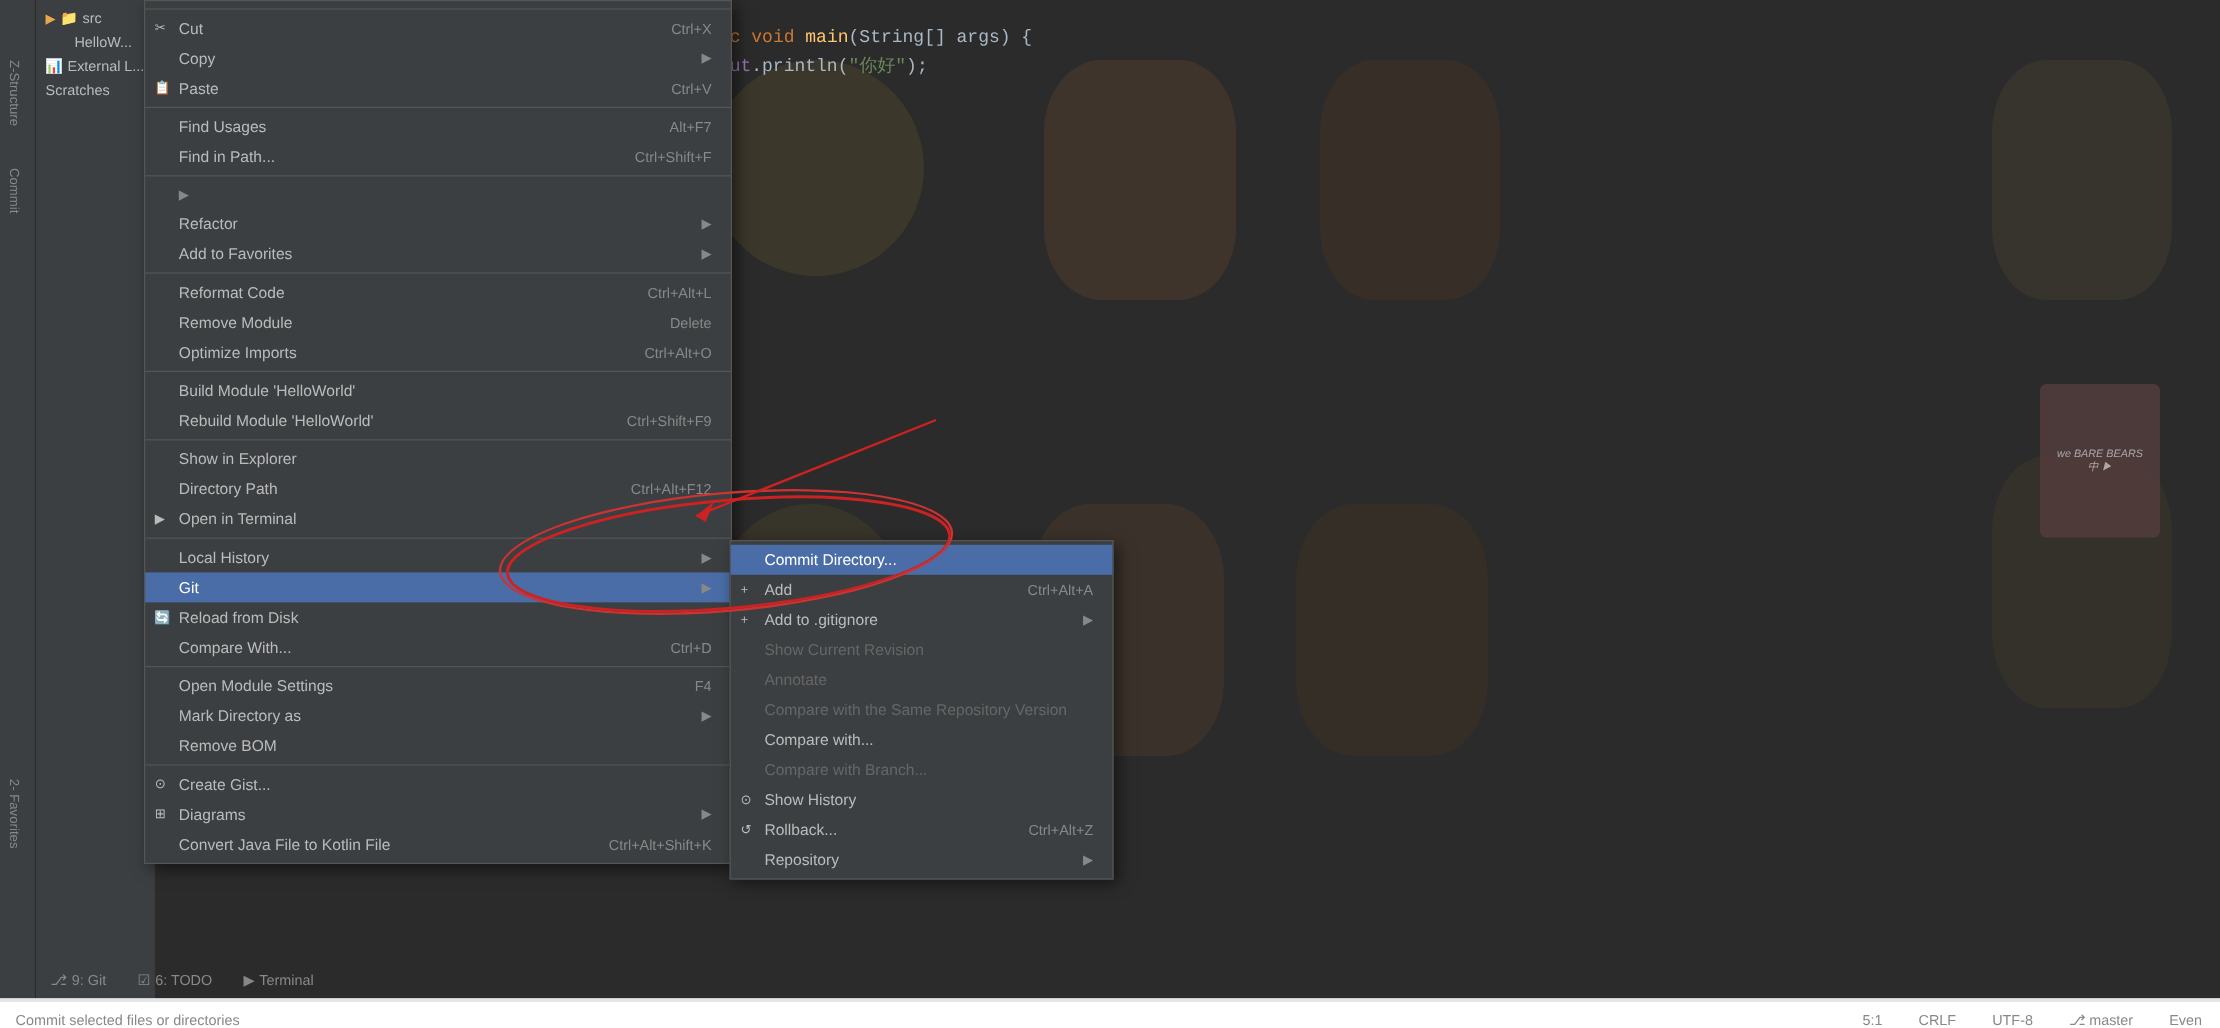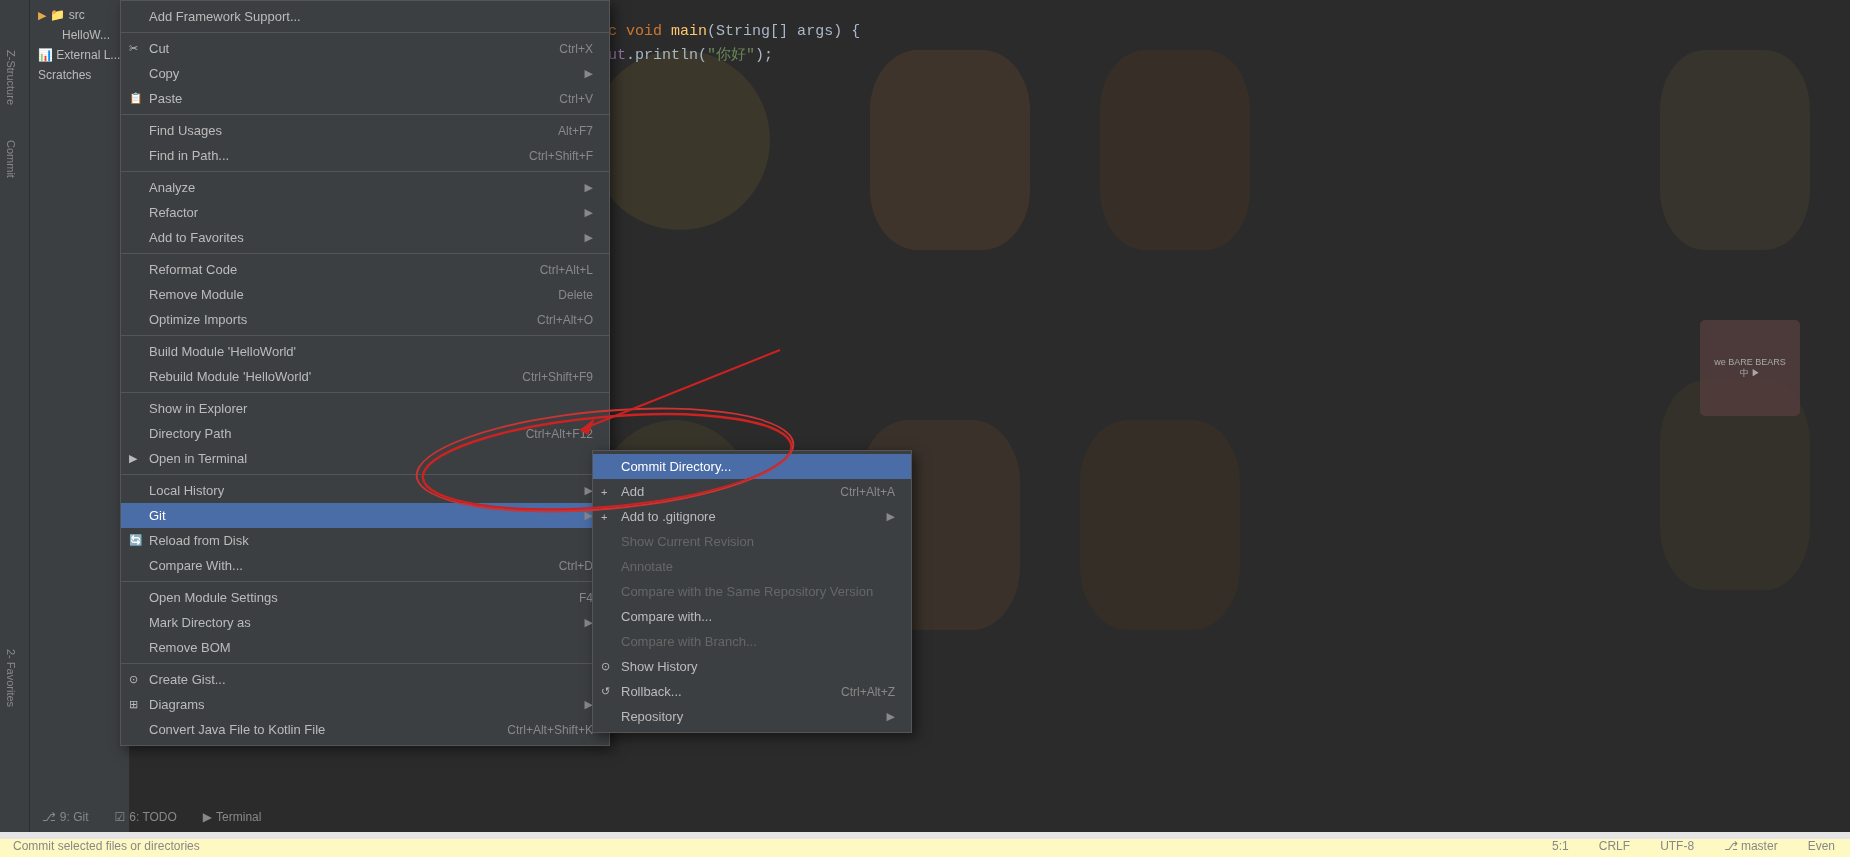--- a/index.html
+++ b/index.html
@@ -133,21 +133,21 @@
       position: absolute;
       left: 8px;
       font-size: 11px;
       color: #bbb;
     }
 
     
     .submenu {
       position: absolute;
       top: 450px;
-      left: 592px;
+      left: 608px;
       width: 320px;
       background: #3c3f41;
       border: 1px solid #555;
       box-shadow: 4px 4px 12px rgba(0,0,0,0.5);
       z-index: 101;
       padding: 3px 0;
     }
 
     .submenu .menu-item {
       padding: 5px 16px 5px 28px;
@@ -156,24 +156,24 @@
     .submenu .menu-item .check-icon {
       position: absolute;
       left: 8px;
     }
 
     
     .status-bar {
       position: absolute;
       bottom: 0; left: 0; right: 0;
       height: 25px;
-      background: #fef9c3;
-      border-top: 7px solid #e5e5e5;
-      display: flex;
-      align-items: flex-start;
+      background: #ffffff;
+      border-top: 3px solid #e5e5e5;
+      display: flex;
+      align-items: flex-end;
       font-size: 12px;
       color: #888;
       z-index: 50;
     }
 
     .status-bar-left {
       display: flex;
       align-items: center;
       gap: 5px;
       padding: 0 8px;
@@ -228,31 +228,32 @@
       z-index: 200;
       pointer-events: none;
       transform: rotate(-5deg);
     }
 
     .we-bare-bears {
       position: absolute;
       right: 50px;
       top: 320px;
       width: 100px;
-      height: 96px;
+      height: 128px;
       background: #5a4040;
       border-radius: 5px;
       z-index: 5;
       display: flex;
       align-items: center;
       justify-content: center;
       font-size: 9px;
       color: #ddd;
       text-align: center;
       opacity: 0.7;
+      font-style: italic;
     }
 
     .vertical-label {
       position: absolute;
       writing-mode: vertical-rl;
       text-orientation: mixed;
       font-size: 11px;
       color: #888;
     }
 
@@ -333,23 +334,20 @@
   </div>
   <div class="project-item">
     <span>📊 External L...</span>
   </div>
   <div class="project-item">
     <span>Scratches</span>
   </div>
 </div>
 
 <div class="context-menu">
-  <div class="menu-item">
-    <span class="menu-item-label">Add Framework Support...</span>
-  </div>
   <div class="menu-separator"></div>
   <div class="menu-item">
     <span class="check-icon">✂</span>
     <span class="menu-item-label">Cut</span>
     <span class="shortcut">Ctrl+X</span>
   </div>
   <div class="menu-item">
     <span class="menu-item-label">Copy</span>
     <span class="arrow">▶</span>
   </div>
@@ -362,21 +360,20 @@
   <div class="menu-item">
     <span class="menu-item-label">Find Usages</span>
     <span class="shortcut">Alt+F7</span>
   </div>
   <div class="menu-item">
     <span class="menu-item-label">Find in Path...</span>
     <span class="shortcut">Ctrl+Shift+F</span>
   </div>
   <div class="menu-separator"></div>
   <div class="menu-item">
-    <span class="menu-item-label">Analyze</span>
     <span class="arrow">▶</span>
   </div>
   <div class="menu-item">
     <span class="menu-item-label">Refactor</span>
     <span class="arrow">▶</span>
   </div>
   <div class="menu-item">
     <span class="menu-item-label">Add to Favorites</span>
     <span class="arrow">▶</span>
   </div>

